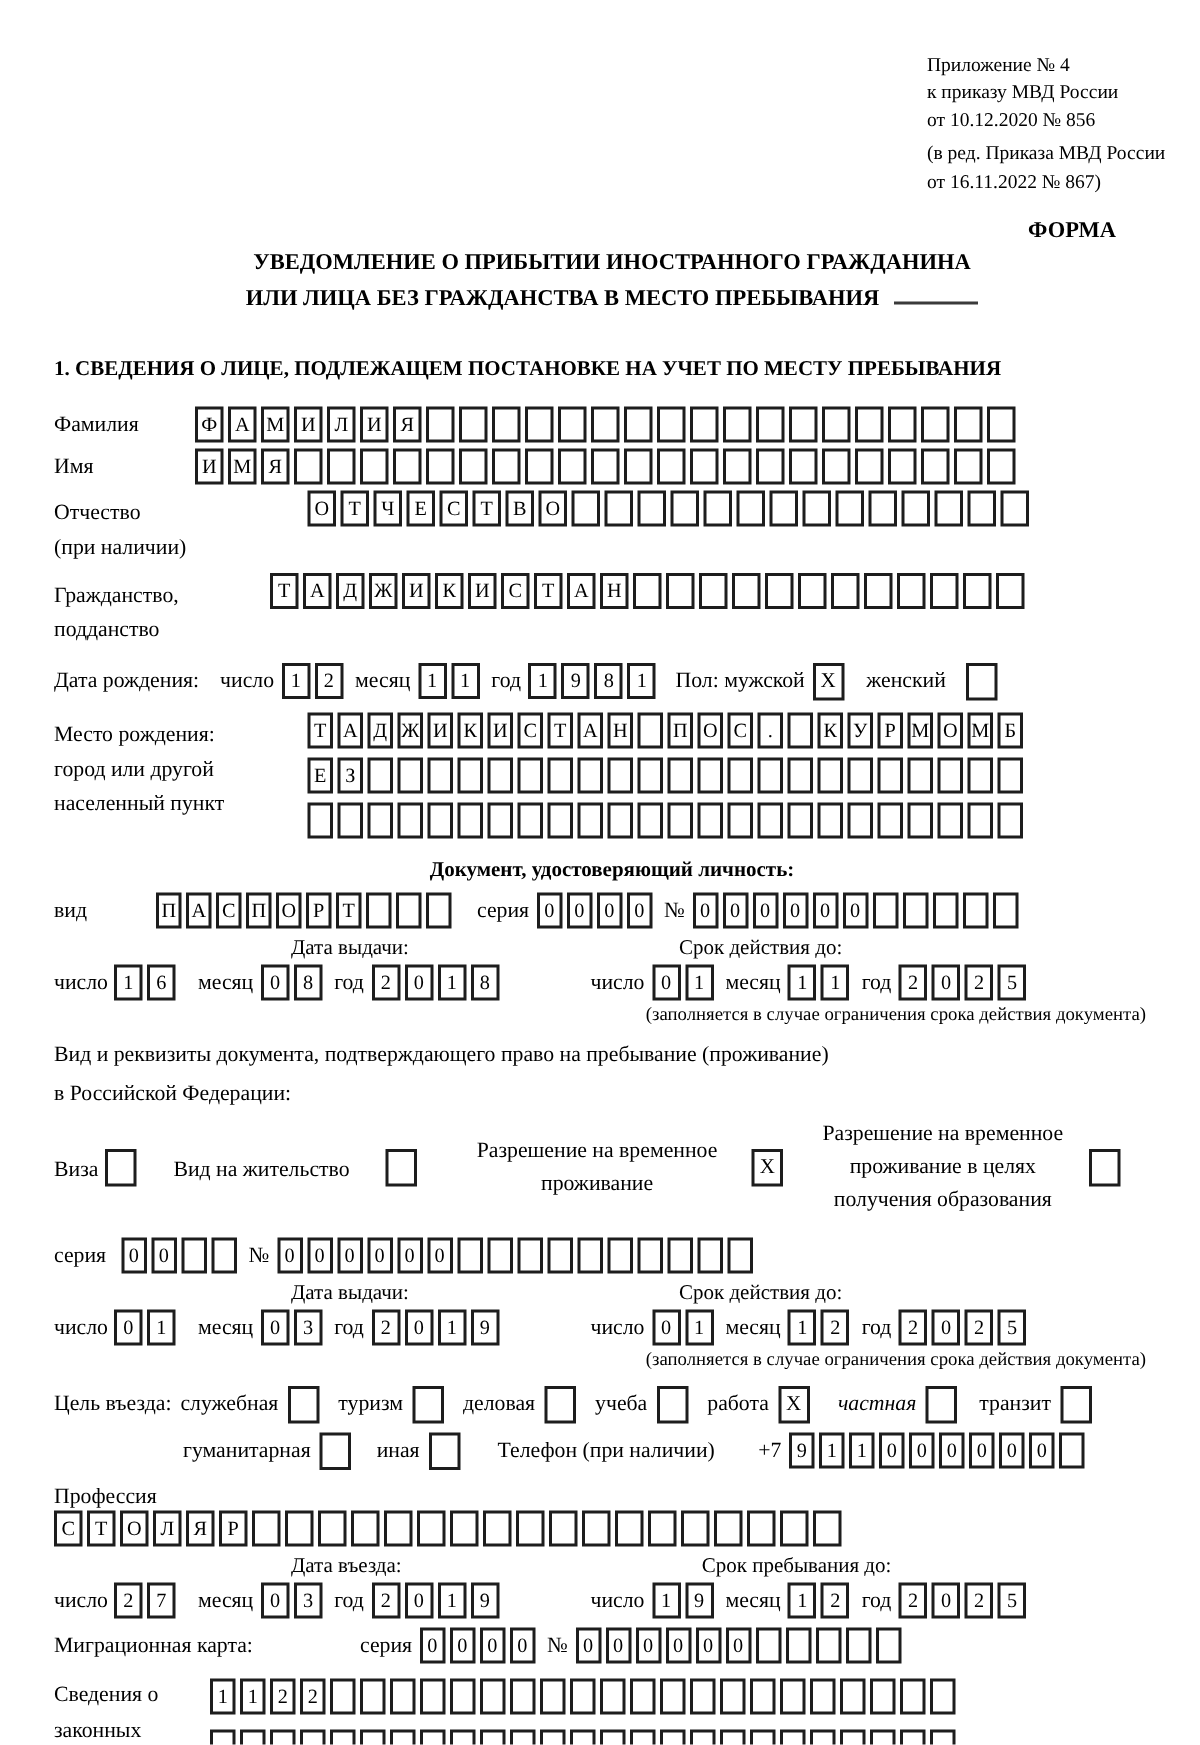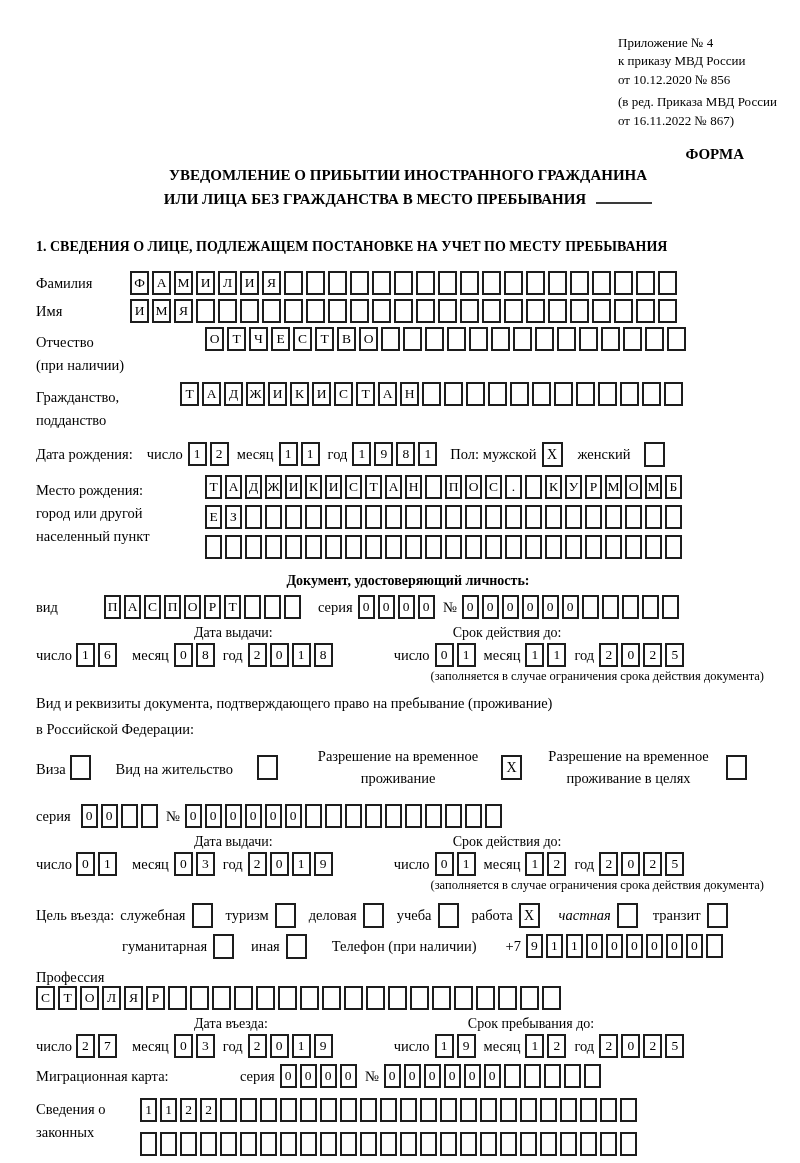--- a/index.html
+++ b/index.html
@@ -423,20 +423,21 @@
     <div class="pcol" style="margin-left:22px; width:190px;">
       <div>Разрешение на временное</div>
       <div>проживание</div>
     </div>
     <span class="cells cb" style="margin-left:8px;">
         <span class="cell">X</span>
       </span>
     <div class="pcol" style="margin-left:16px; width:175px;">
       <div>Разрешение на временное</div>
       <div>проживание в целях</div>
+      <div>получения образования</div>
     </div>
     <span class="cells cb" style="margin-left:10px;">
         <span class="cell"></span>
       </span>
   </div>
 
   <div class="frow">
     <span class="dl">серия</span>
     <div class="cells sm" style="margin-left:10px;">
         <span class="cell">0</span>

